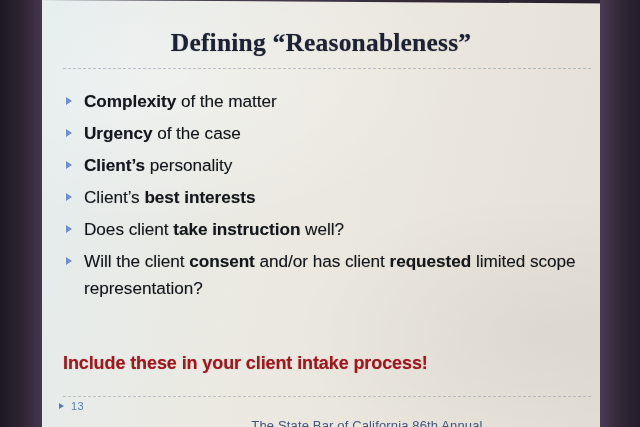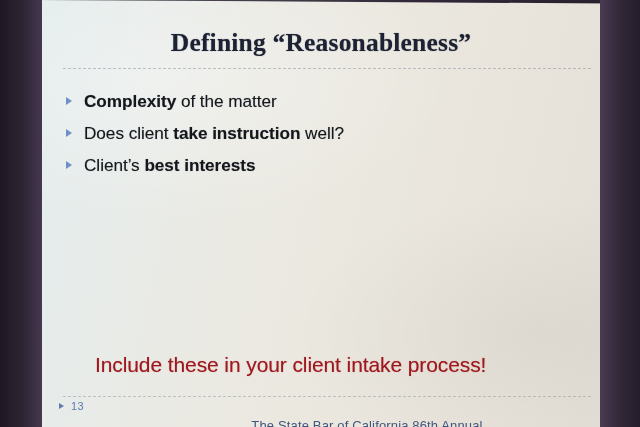--- a/index.html
+++ b/index.html
@@ -143,26 +143,25 @@
     border-top: 4.5px solid transparent;
     border-bottom: 4.5px solid transparent;
   }
   .bullet b { font-weight: bold; }
 
   .closing {
     position: absolute;
     top: 353px;
     left: 26px;
     width: 530px;
-    font-size: 21px;
-    font-weight: normal;
+    font-size: 18px;
+    font-weight: bold;
     color: #a4161c;
     letter-spacing: -0.1px;
     text-shadow: 0 0 1px rgba(164,22,28,0.45);
-    margin-left: 32px;
   }
 
   .footer-num {
     position: absolute;
     top: 400px;
     left: 22px;
     font-size: 11px;
     color: #5b7bb4;
     letter-spacing: 0.3px;
   }
@@ -207,33 +206,45 @@
 
       <div class="rule rule-top"></div>
 
       <div class="bullets">
 
         <div class="bullet">
           <span class="tri"></span>
           <b>Complexity</b><span> of the matter</span>
         </div>
 
-
+        <div class="bullet">
+          <span class="tri"></span>
+          <b>Urgency</b><span> of the case</span>
+        </div>
+
+        <div class="bullet">
+          <span class="tri"></span>
+          <b>Client’s</b><span> personality</span>
+        </div>
+
+        <div class="bullet">
+          <span class="tri"></span>
+          <span>Client’s </span><b>best interests</b><span></span>
+        </div>
 
         <div class="bullet">
           <span class="tri"></span>
           <span>Does client </span><b>take instruction</b><span> well?</span>
         </div>
 
-        <div class="bullet">
-          <span class="tri"></span>
-          <span>Client’s </span><b>best interests</b><span></span>
-        </div>
-
-
+
+        <div class="bullet">
+          <span class="tri"></span>
+          <span>Will the client </span><b>consent</b><span> and/or has client </span><b>requested</b><span> limited scope representation?</span>
+        </div>
 
       </div>
 
       <div class="closing">Include these in your client intake process!</div>
 
       <div class="rule rule-bottom"></div>
 
       <div class="footer-num">
         <span class="tri"></span><span>13</span>
       </div>

